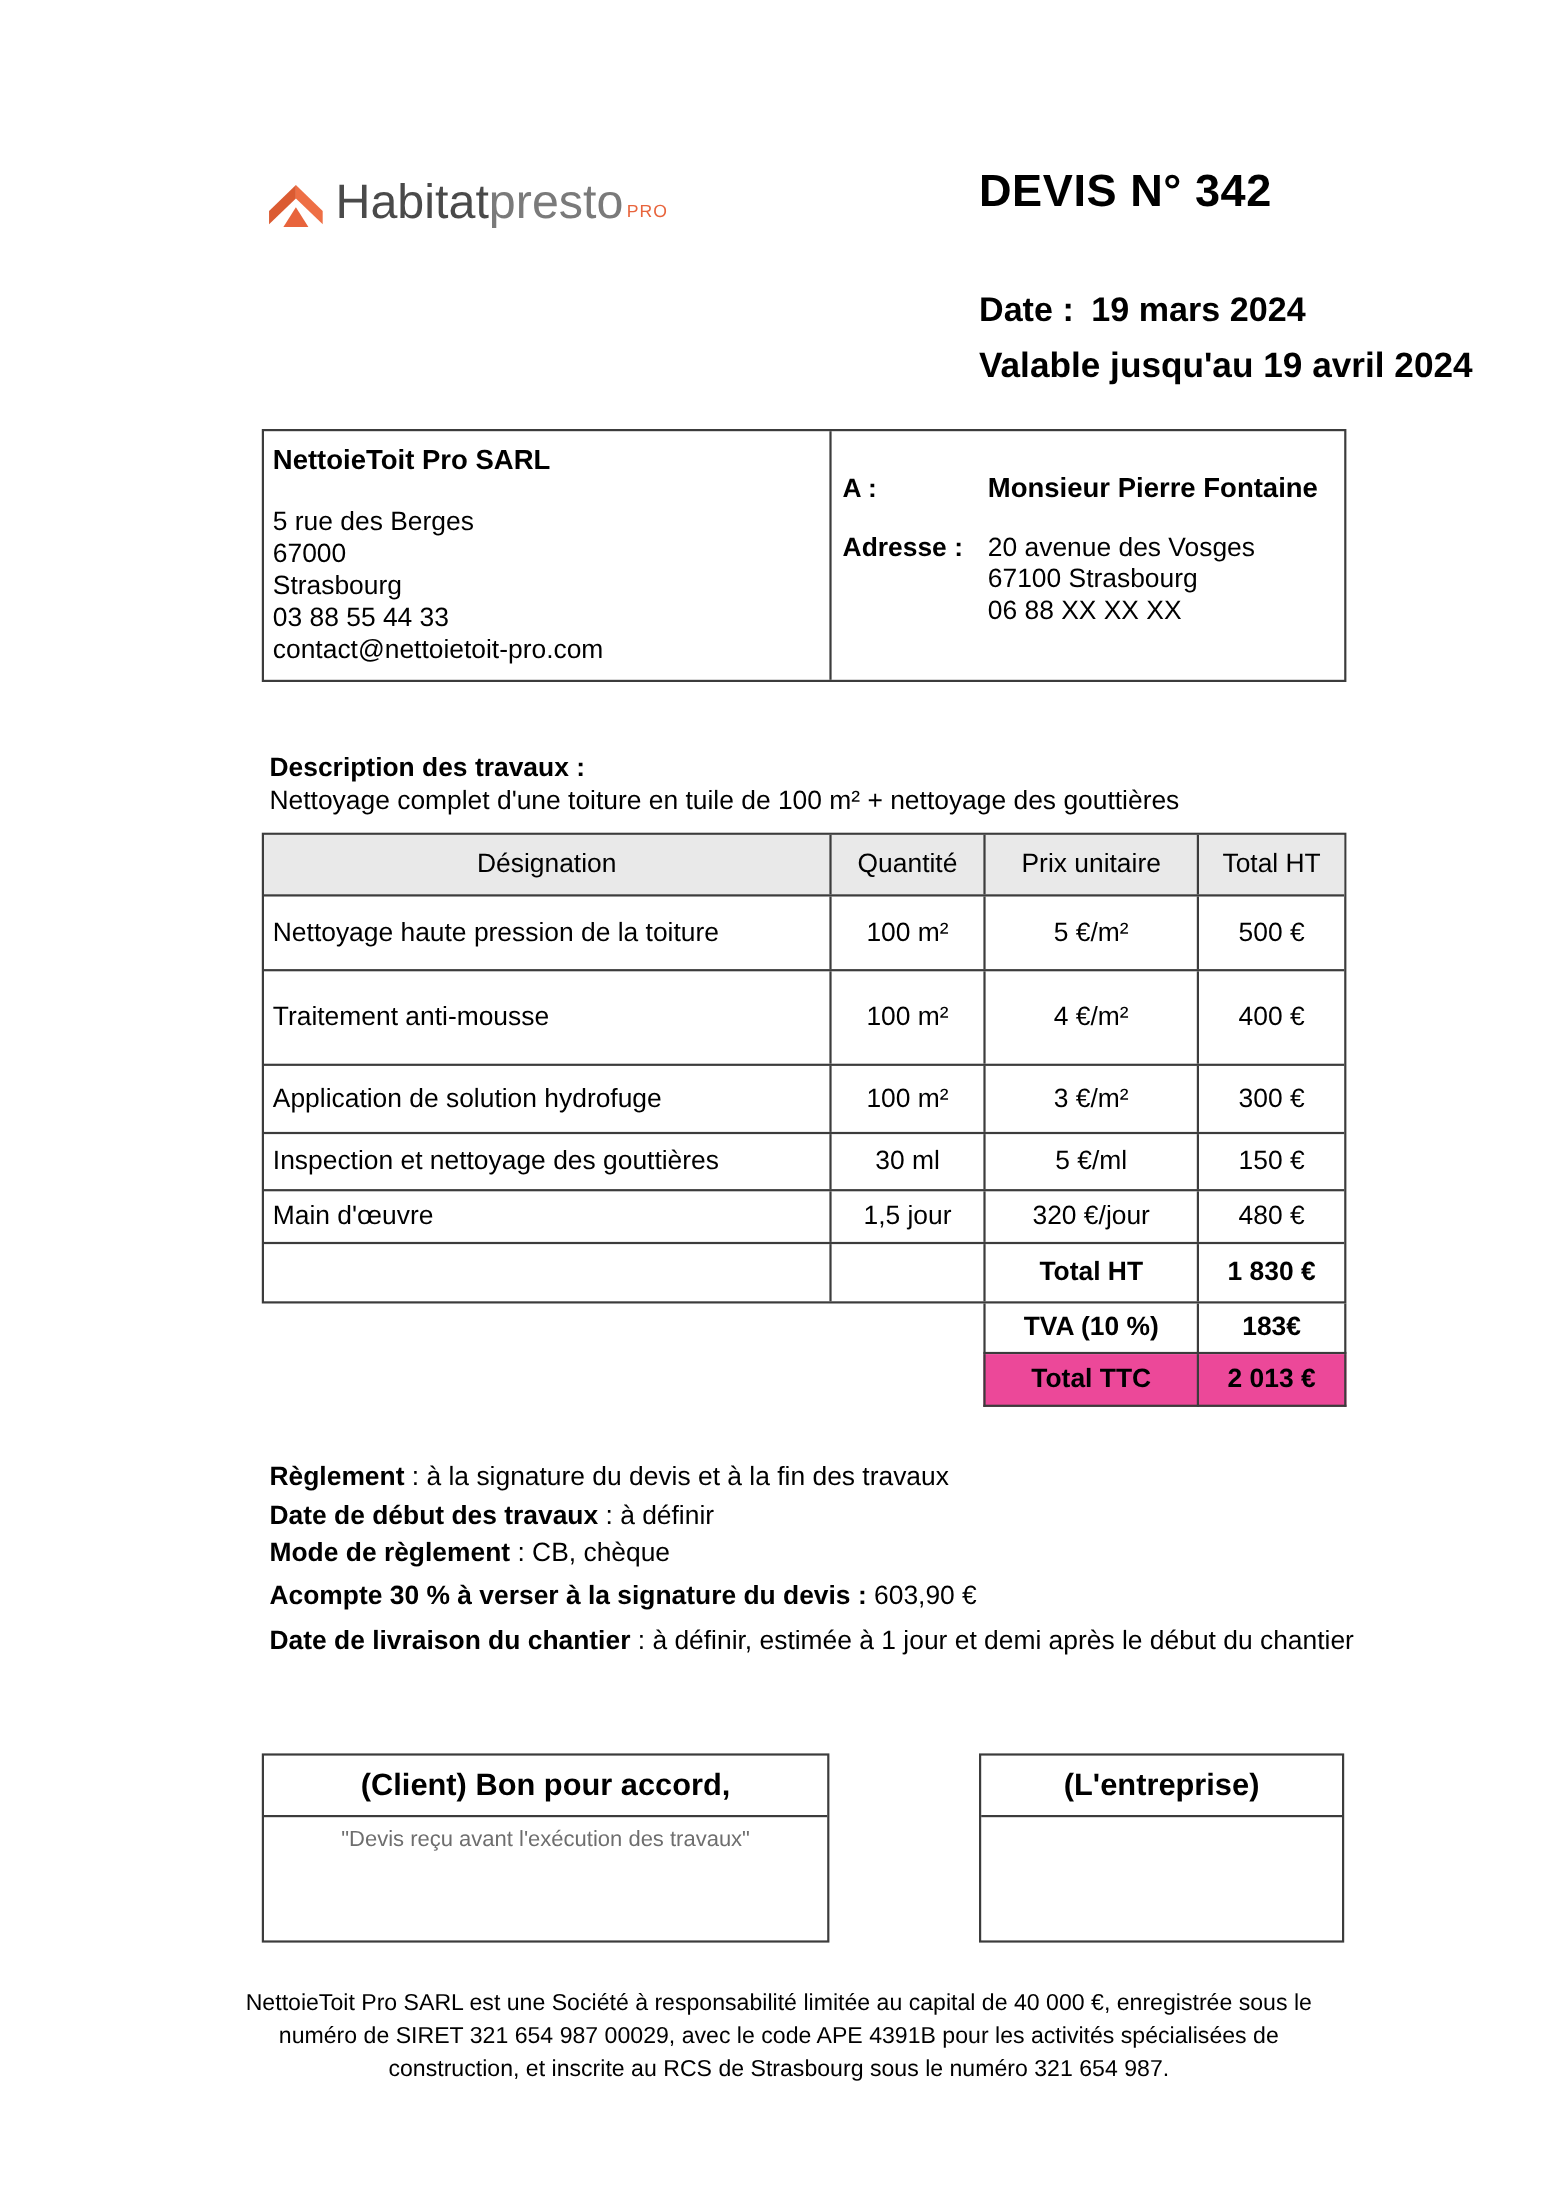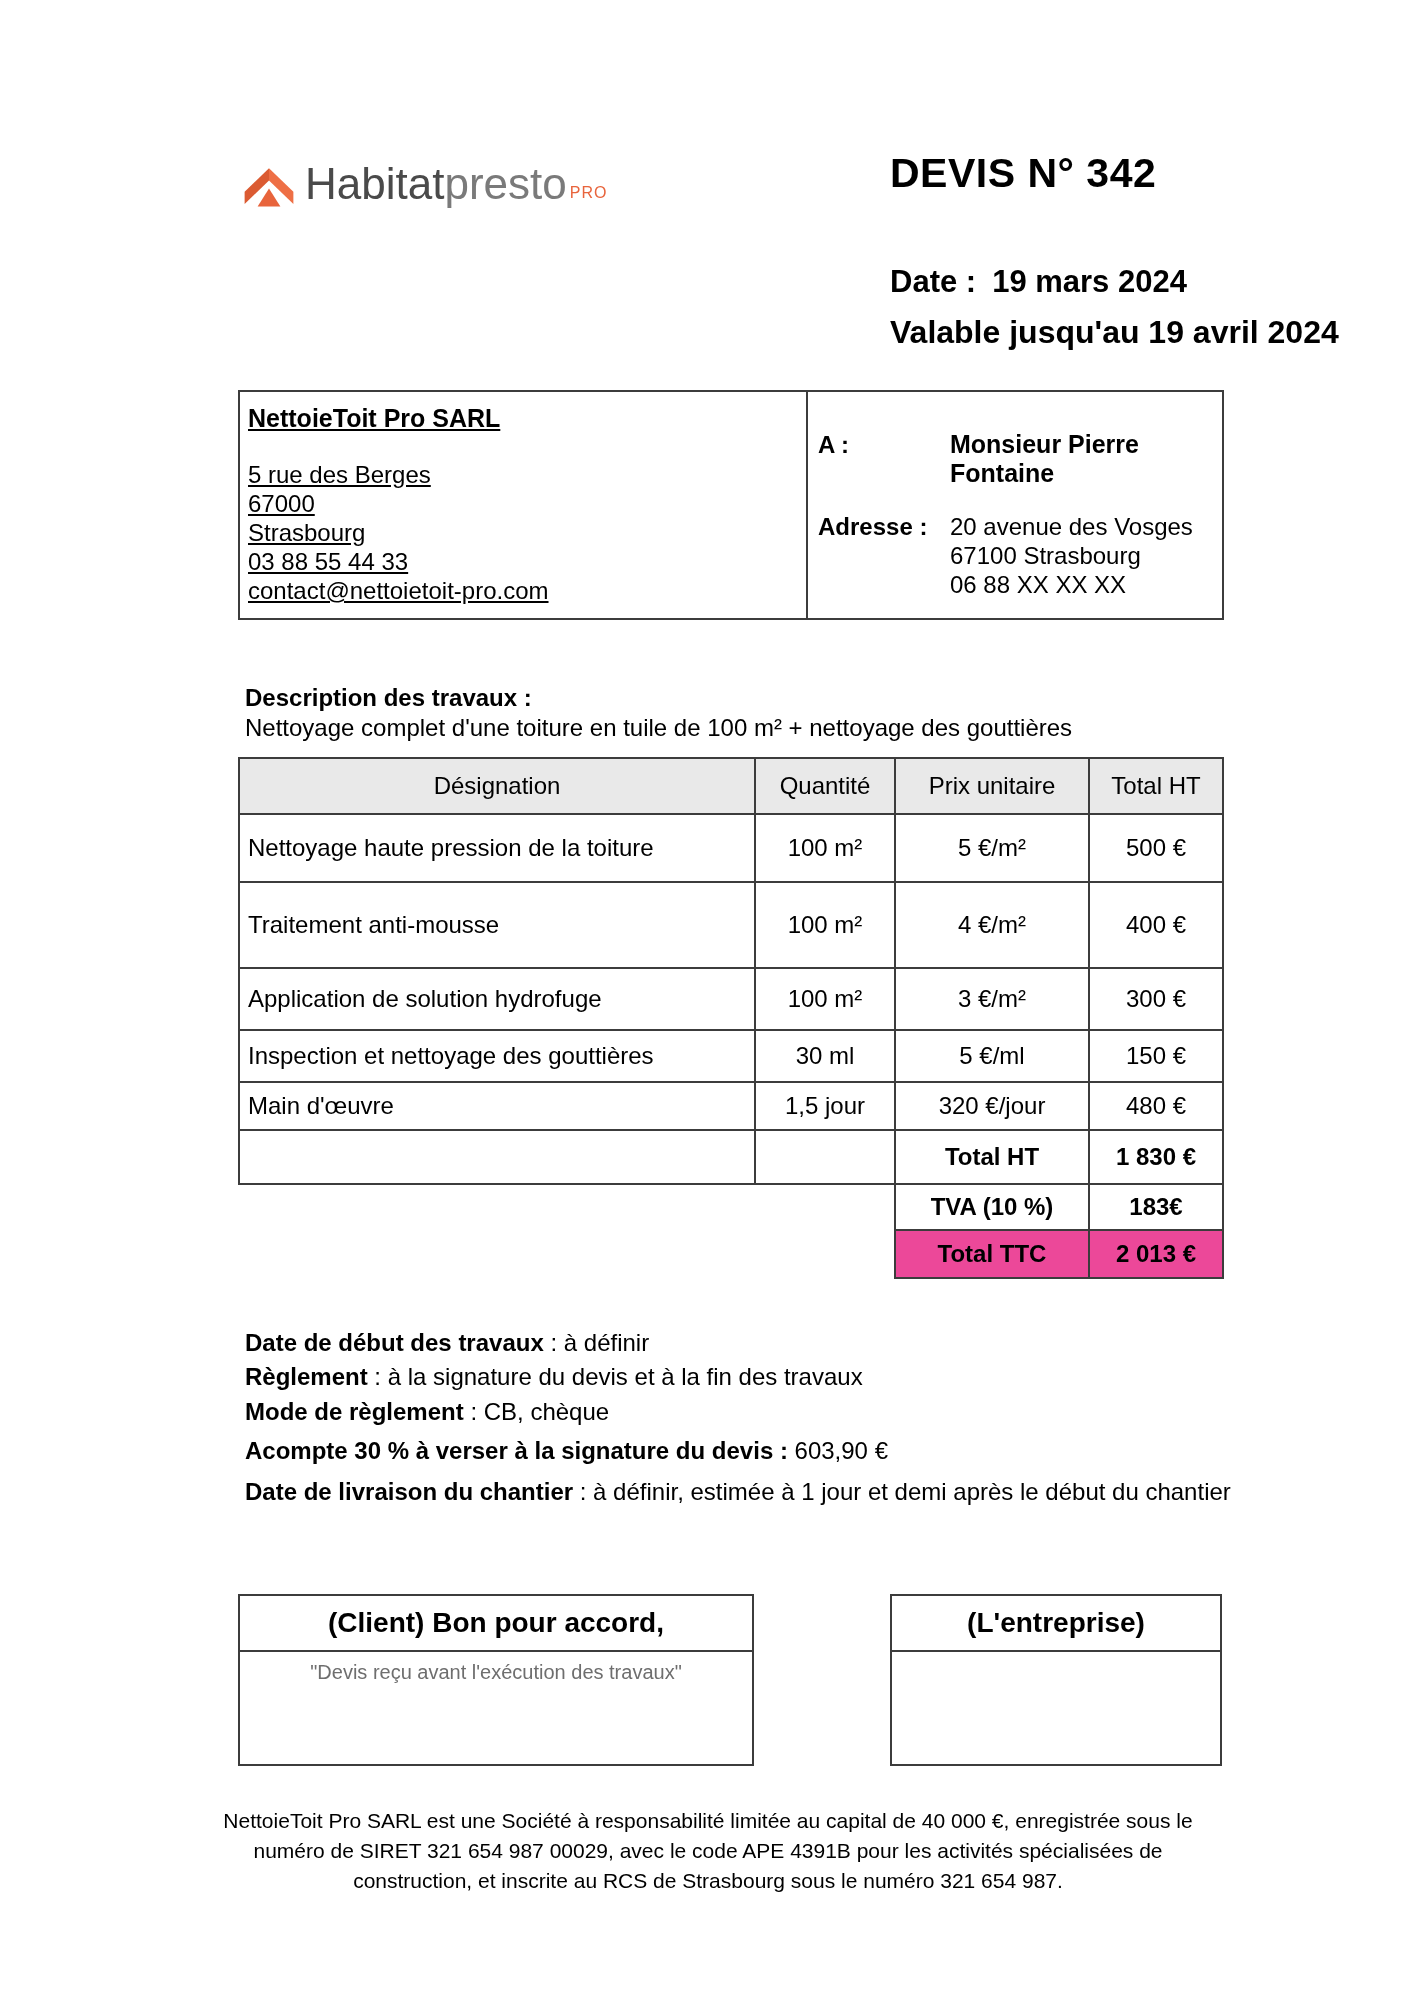--- a/index.html
+++ b/index.html
@@ -14,21 +14,21 @@
   .logo-text { display:flex; align-items:flex-start; margin-left:10px; font-size:44px; line-height:52px; }
   .logo-habitat { color:#4a4a4a; }
   .logo-presto { color:#7a7a7a; }
   .logo-pro { font-size:16px; font-weight:normal; color:#e8643c; margin-top:9px; margin-left:3px; letter-spacing:1px; }
   
   .devis-title { position:absolute; left:890px; top:150px; font-size:41px; font-weight:bold; letter-spacing:0.5px; }
   .date-line { position:absolute; left:890px; top:264px; font-size:31px; font-weight:bold; display:flex; gap:16px; }
   .valid-line { position:absolute; left:890px; top:314px; font-size:32px; font-weight:bold; }
   
   .info-box { position:absolute; left:238px; top:390px; width:986px; height:230px; border:2px solid #3c3c3c; display:flex; }
-  .info-left { width:568px; border-right:2px solid #3c3c3c; padding:12px 2px 0 8px;text-decoration:underline; }
+  .info-left { width:516px; border-right:2px solid #3c3c3c; padding:12px 2px 0 8px; }
   .company-name { font-size:25px; font-weight:bold; margin-bottom:27px; }
   .addr-line { font-size:24px; line-height:29px; }
   .info-right { flex:1; padding-top:38px; }
   .info-row { display:grid; grid-template-columns:132px 1fr; padding-left:10px; align-items:baseline; }
   .info-row.first { margin-bottom:24px; }
   .info-label { font-size:24px; font-weight:bold; }
   .client-name { font-size:25px; font-weight:bold; }
   
   .desc { position:absolute; left:245px; top:683px; font-size:24px; line-height:30px; }
   .desc-label { font-weight:bold; }
@@ -170,22 +170,22 @@
       <div class="x-label">TVA (10 %)</div>
       <div class="x-value">183€</div>
     </div>
     <div class="extra-row r-ttc">
       <div class="x-label">Total TTC</div>
       <div class="x-value">2 013 €</div>
     </div>
   </div>
 
   <div class="terms">
+    <div class="term-line t1"><span class="term-label">Règlement</span><span> : à la signature du devis et à la fin des travaux</span></div>
     <div class="term-line t0"><span class="term-label">Date de début des travaux</span><span> : à définir</span></div>
-    <div class="term-line t1"><span class="term-label">Règlement</span><span> : à la signature du devis et à la fin des travaux</span></div>
     <div class="term-line t2"><span class="term-label">Mode de règlement</span><span> : CB, chèque</span></div>
     <div class="term-line t3"><span class="term-label">Acompte 30 % à verser à la signature du devis :</span><span> 603,90 €</span></div>
     <div class="term-line"><span class="term-label">Date de livraison du chantier</span><span> : à définir, estimée à 1 jour et demi après le début du chantier</span></div>
   </div>
 
   <div class="sig-box sig-client">
     <div class="sig-head">(Client) Bon pour accord,</div>
     <div class="sig-note">"Devis reçu avant l'exécution des travaux"</div>
   </div>
   <div class="sig-box sig-company">

